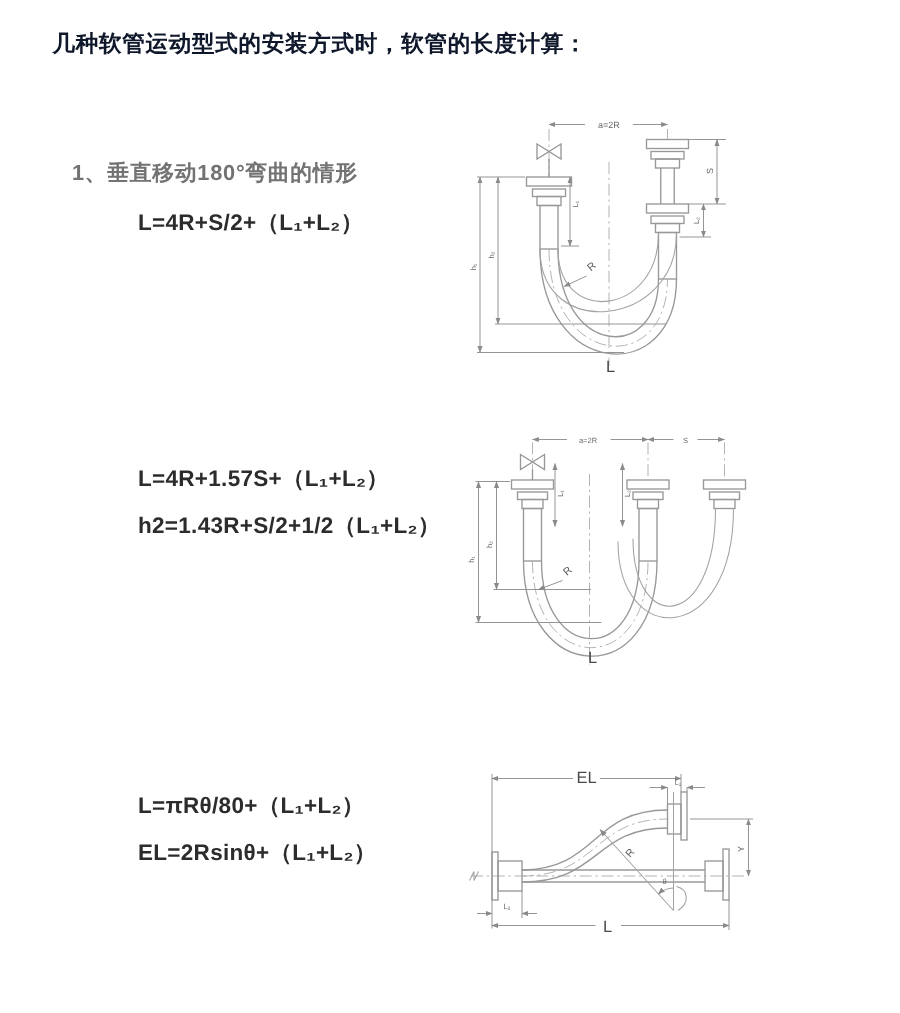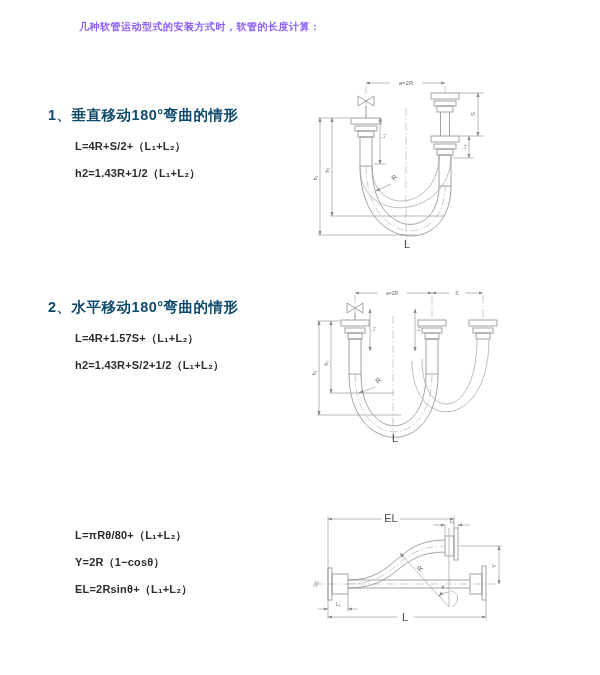--- a/index.html
+++ b/index.html
@@ -4,25 +4,25 @@
 <style>
   html,body{margin:0;padding:0;}
   body{
     width:600px;height:675px;position:relative;overflow:hidden;
     background:#ffffff;
     font-family:"Liberation Sans","DejaVu Sans",sans-serif;
     color:#2e2e2e;
   }
   .page-title{
     position:absolute;left:35px;top:20px;
-    font-size:10px;font-weight:bold;letter-spacing:0.5px;color:#8b5cf6;margin-left:44px;
+    font-size:15px;font-weight:bold;letter-spacing:0.5px;color:#0f172a;
   }
   .section{position:absolute;left:48px;}
-  .sec-heading{font-size:14.5px;font-weight:bold;letter-spacing:0.5px;color:#0c4a6e;}
-  .formula{font-size:11px;font-weight:bold;color:#2c2c2c;margin-left:27px;letter-spacing:0.2px;}
+  .sec-heading{font-size:14.5px;font-weight:bold;letter-spacing:0.5px;color:#737373;}
+  .formula{font-size:15px;font-weight:bold;color:#2c2c2c;margin-left:44px;letter-spacing:0.2px;}
   #section-1{top:106px;}
   #section-2{top:298px;}
   #section-3{top:516px;}
   #section-1 .formula, #section-2 .formula, #section-3 .formula{margin-top:12px;}
   .sec-heading{margin-bottom:14px;}
   svg{position:absolute;overflow:visible;}
   #diagram-1{left:306px;top:68px;}
   #diagram-2{left:306px;top:281px;}
   #diagram-3{left:302px;top:498px;}
   .ln{stroke:#989898;stroke-width:0.9;fill:none;}
@@ -35,32 +35,29 @@
   .rlabel{fill:#5a5a5a;font-size:7px;font-family:"Liberation Sans",sans-serif;}
 </style>
 </head>
 <body>
 
 <div class="page-title">几种软管运动型式的安装方式时，软管的长度计算：</div>
 
 <div class="section" id="section-1">
   <div class="sec-heading">1、垂直移动180°弯曲的情形</div>
   <div class="formula">L=4R+S/2+（L₁+L₂）</div>
-  <div class="formula">h2=1.43R+1/2（L₁+L₂）</div>
 </div>
 
 <div class="section" id="section-2">
-  <div class="sec-heading">2、水平移动180°弯曲的情形</div>
   <div class="formula">L=4R+1.57S+（L₁+L₂）</div>
   <div class="formula">h2=1.43R+S/2+1/2（L₁+L₂）</div>
 </div>
 
 <div class="section" id="section-3">
   <div class="formula">L=πRθ/80+（L₁+L₂）</div>
-  <div class="formula">Y=2R（1−cosθ）</div>
   <div class="formula">EL=2Rsinθ+（L₁+L₂）</div>
 </div>
 
 <svg id="diagram-1" width="292" height="207" viewBox="0 0 292 207">
   <defs>
     <marker id="ah" viewBox="0 0 8 8" refX="7.5" refY="4" markerWidth="7" markerHeight="7" orient="auto-start-reverse">
       <path d="M0,1 L8,4 L0,7 z" fill="#8a8a8a"></path>
     </marker>
     <pattern id="braid" width="3.5" height="3.5" patternUnits="userSpaceOnUse">
       <path d="M0,3.5 L3.5,0 M0,0 L3.5,3.5" stroke="#b2b2b2" stroke-width="0.5"></path>

